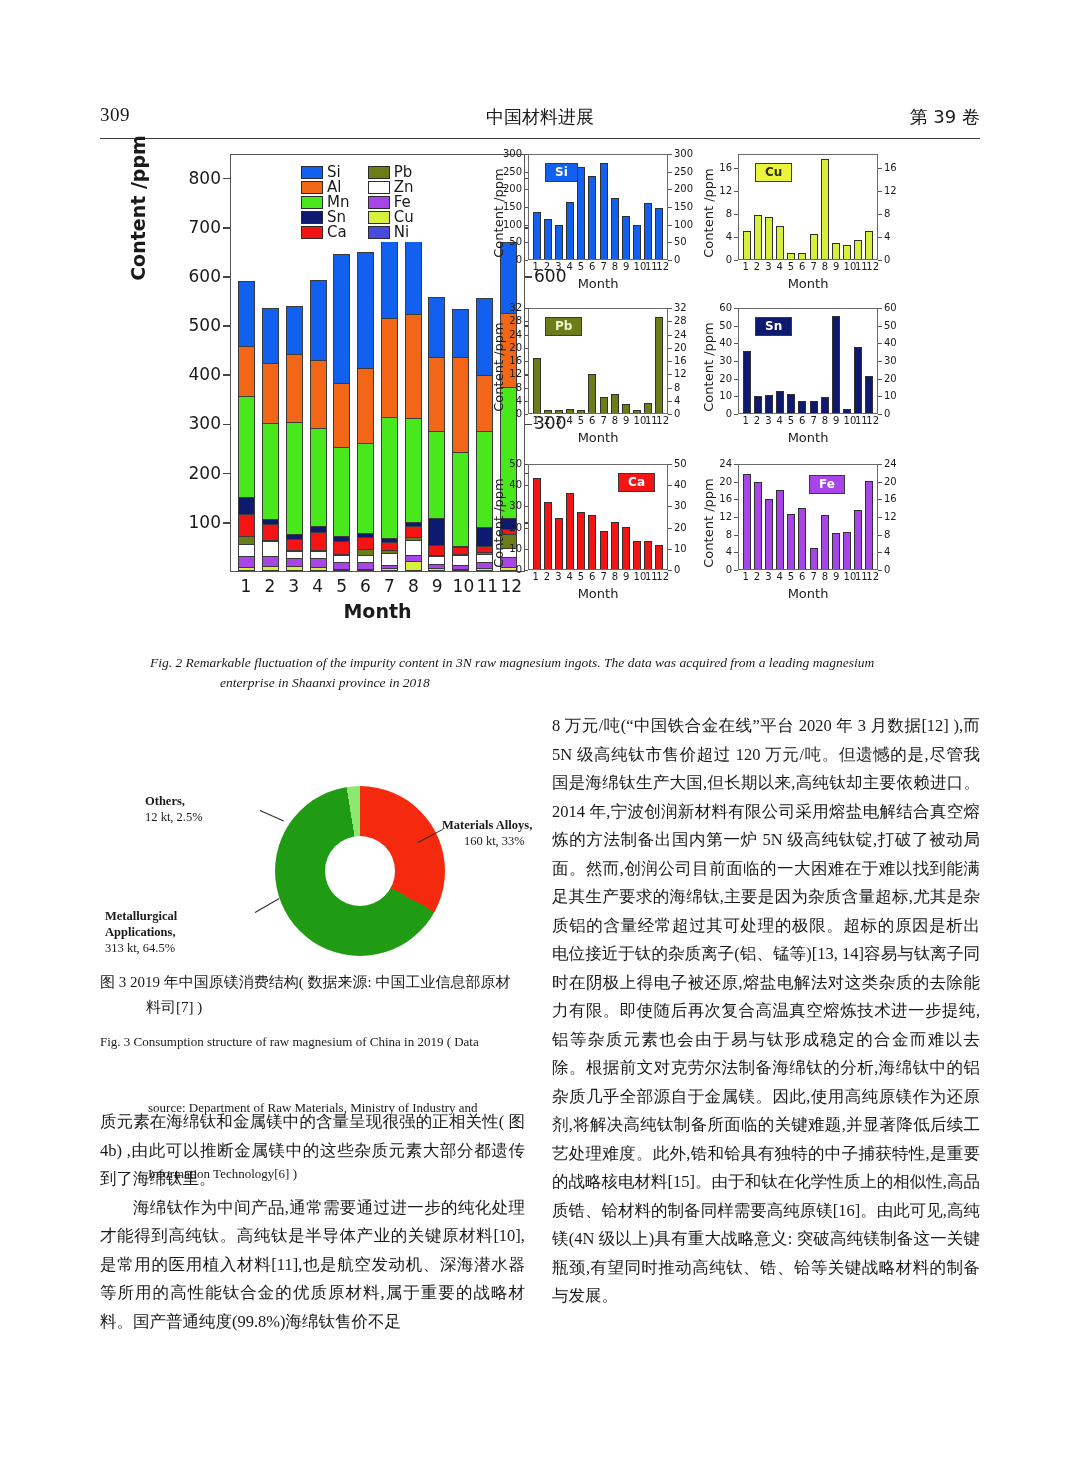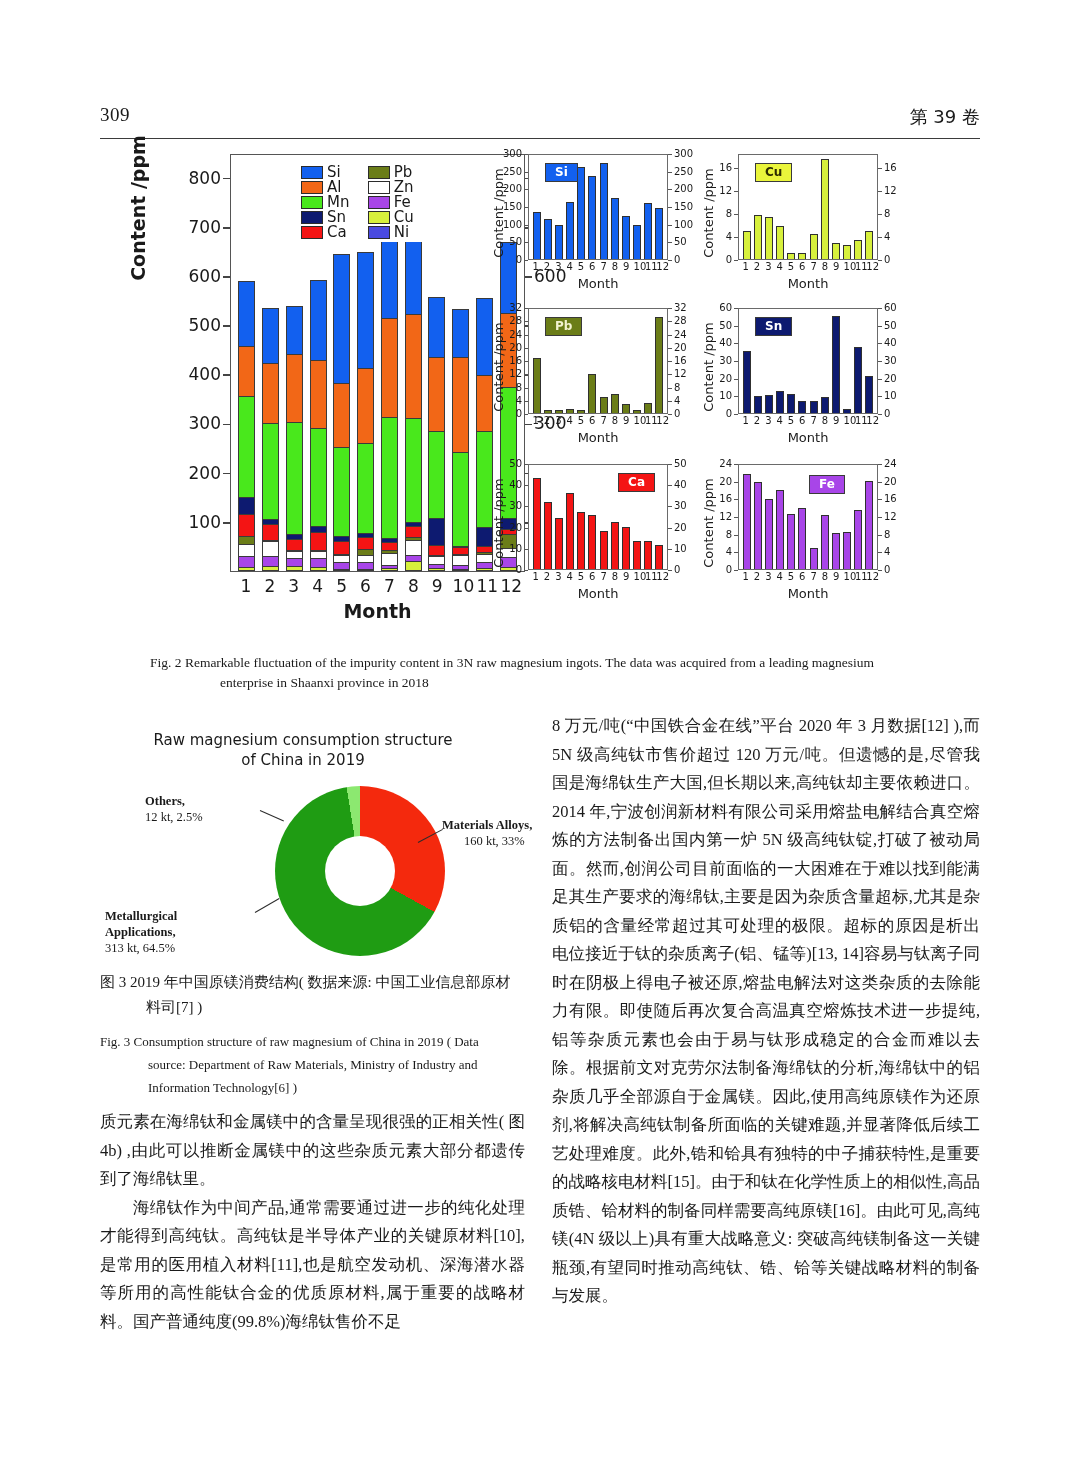--- a/index.html
+++ b/index.html
@@ -70,21 +70,21 @@
   .p-tk-l .d{position:absolute;right:0;width:4px;height:1px;background:#555;}
   .p-tk-r .d{position:absolute;left:0;width:4px;height:1px;background:#555;}
   .p-xaxis{position:absolute;left:33px;top:111px;width:140px;display:flex;justify-content:space-around;padding:0 2px;box-sizing:border-box;}
   .p-xaxis span{width:8px;text-align:center;font-size:10px;font-family:"DejaVu Sans",sans-serif;}
   .p-xlabel{position:absolute;left:33px;top:126px;width:140px;text-align:center;font-size:13px;font-family:"DejaVu Sans",sans-serif;}
   .p-badge{position:absolute;padding:2px 9px;font-size:12px;font-weight:bold;font-family:"DejaVu Sans",sans-serif;
     border:1px solid #3a3a3a;line-height:13px;}
 
   
   .cap2-cn{position:absolute;left:100px;top:632px;width:880px;text-align:center;font-size:15.5px;}
-  .cap2-en{position:absolute;left:150px;top:653px;width:790px;font-size:13.5px;line-height:20px;text-align:left;}
+  .cap2-en{position:absolute;left:150px;top:653px;width:790px;font-size:13.5px;line-height:20px;text-align:left;font-style:italic;}
   .cap2-en .l2{display:block;margin-left:70px;}
 
   
   .colL{position:absolute;left:100px;top:712px;width:425px;}
   .colR{position:absolute;left:552px;top:712px;width:428px;}
 
   
   .donutfig{position:absolute;left:0px;top:18px;width:425px;height:232px;}
   .donut-title{position:absolute;left:38px;top:0px;width:330px;text-align:center;font-size:15px;
     font-family:"DejaVu Sans",sans-serif;line-height:20px;}
@@ -97,36 +97,37 @@
   .lbl{position:absolute;font-family:"Liberation Serif",serif;font-size:12.5px;line-height:16px;}
   .lbl b{font-size:12.5px;}
   .lbl-others{left:45px;top:63px;width:120px;text-align:left;}
   .lbl-alloys{left:342px;top:87px;width:140px;text-align:left;}
   .lbl-metal{left:5px;top:178px;width:140px;text-align:left;}
   .lead{position:absolute;background:#2c2c2c;height:1px;transform-origin:left center;}
 
   .cap3-cn{position:absolute;left:0px;top:258px;width:425px;font-size:15px;line-height:25px;}
   .cap3-cn .idt{display:block;padding-left:46px;}
   .cap3-en{position:absolute;left:0px;top:318px;width:425px;font-size:13px;line-height:23px;}
-  .cap3-en .idt{display:block;padding-left:48px;}
+  .cap3-en .idt{display:block;padding-left:48px;margin-top:43px;}
 
   .bodytext{font-size:16.5px;line-height:28.5px;text-align:justify;text-justify:inter-ideograph;
     font-family:"Liberation Serif",serif;}
   .bodytext p{margin:0;}
   .bodytext p.ind{text-indent:2em;}
   .txtL{position:absolute;left:0;top:396px;width:425px;}
   .txtR{position:absolute;left:0;top:0px;width:428px;}
 </style>
 </head>
 <body>
 
 <div class="page">
 
   <div class="runhead">
     <span class="rh-left">309</span>
+    <span class="rh-center">中国材料进展</span>
     <span class="rh-right">第 39 卷</span>
   </div>
   <div class="rule"></div>
 
   <div class="fig2">
 
     <div class="mainchart">
       <div class="mc-ylabel">Content /ppm</div>
       <div class="mc-ticks-l" id="mcTicksL">
           <div class="dash" style="top: 368.024px;"></div>
@@ -772,24 +773,20 @@
   </div>
 
   <div class="cap2-en">
     <span>Fig. 2    Remarkable fluctuation of the impurity content in 3N raw magnesium ingots. The data was acquired from a leading magnesium</span>
     <span class="l2">enterprise in Shaanxi province in 2018</span>
   </div>
 
   <div class="colL">
 
     <div class="donutfig">
-      <div class="donut-title">
-        <span>Raw magnesium consumption structure</span><br>
-        <span>of China in 2019</span>
-      </div>
       <div class="donut">
         <div class="hole"></div>
       </div>
       <div class="lbl lbl-others">
         <b>Others,</b><br>
         <span>12 kt,  2.5%</span>
       </div>
       <div class="lbl lbl-alloys">
         <b>Materials Alloys,</b><br>
         <span style="display:block;padding-left:22px;">160 kt,  33%</span>

